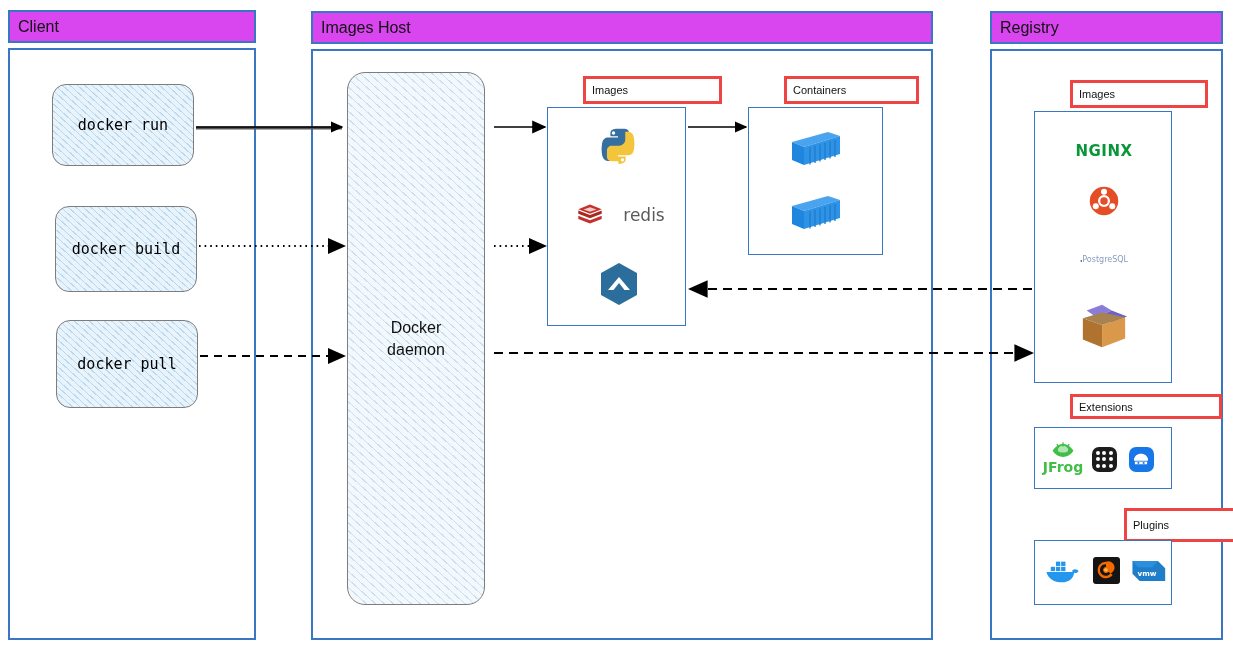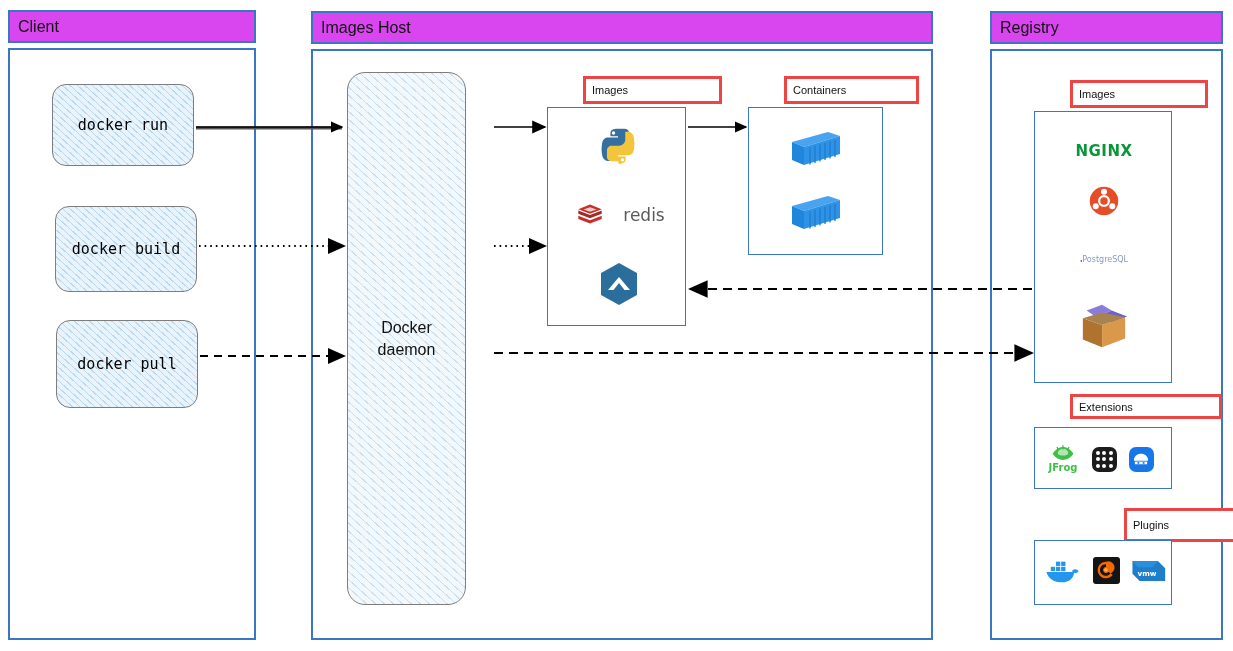--- a/index.html
+++ b/index.html
@@ -25,21 +25,21 @@
   .arrow{position:absolute;}
   .ico{position:absolute;display:flex;align-items:center;justify-content:center;}
   .nginx{font-family:"DejaVu Sans",sans-serif;font-weight:bold;font-size:15px;
        color:#099639;letter-spacing:.5px;}
   .redis-wrap{display:flex;align-items:center;gap:20px;}
   .redis-txt{font-family:"DejaVu Sans",sans-serif;font-size:17px;color:#5a5a5a;}
   .pg-txt{font-family:"DejaVu Sans",sans-serif;font-size:8px;color:#8a9bbf;margin-top:-3px;}
   .sq{border-radius:7px;display:flex;align-items:center;justify-content:center;}
   .dotgrid{display:grid;grid-template-columns:repeat(3,4px);grid-template-rows:repeat(3,4px);gap:2.5px;}
   .dotgrid i{display:block;width:4px;height:4px;background:#fff;border-radius:50%;}
-  .jfrog{font-family:"DejaVu Sans",sans-serif;font-weight:bold;font-size:10px;color:#40be46;}
+  .jfrog{font-family:"DejaVu Sans",sans-serif;font-weight:bold;font-size:14px;color:#40be46;}
 </style>
 </head>
 <body>
 
 <div class="panel-title" style="left:8px;top:10px;width:248px;height:33px;">
   <span>Client</span>
 </div>
 <div class="panel-body" style="left:8px;top:48px;width:248px;height:592px;"></div>
 
 <div class="cmd" style="left:52px;top:84px;width:142px;height:82px;">
@@ -50,21 +50,21 @@
 </div>
 <div class="cmd" style="left:56px;top:320px;width:142px;height:88px;">
   <span>docker pull</span>
 </div>
 
 <div class="panel-title" style="left:311px;top:11px;width:622px;height:33px;">
   <span>Images Host</span>
 </div>
 <div class="panel-body" style="left:311px;top:49px;width:622px;height:591px;"></div>
 
-<div class="daemon" style="left:347px;top:72px;width:119px;height:533px;">
+<div class="daemon" style="left:347px;top:72px;width:138px;height:533px;">
   <span>Docker</span>
   <span>daemon</span>
 </div>
 
 <div class="subtitle" style="left:547px;top:76px;width:139px;height:28px;">
   <span>Images</span>
 </div>
 <div class="subbody" style="left:547px;top:107px;width:139px;height:219px;"></div>
 
 <div class="ico" style="left:598px;top:125px;width:40px;height:40px;">

